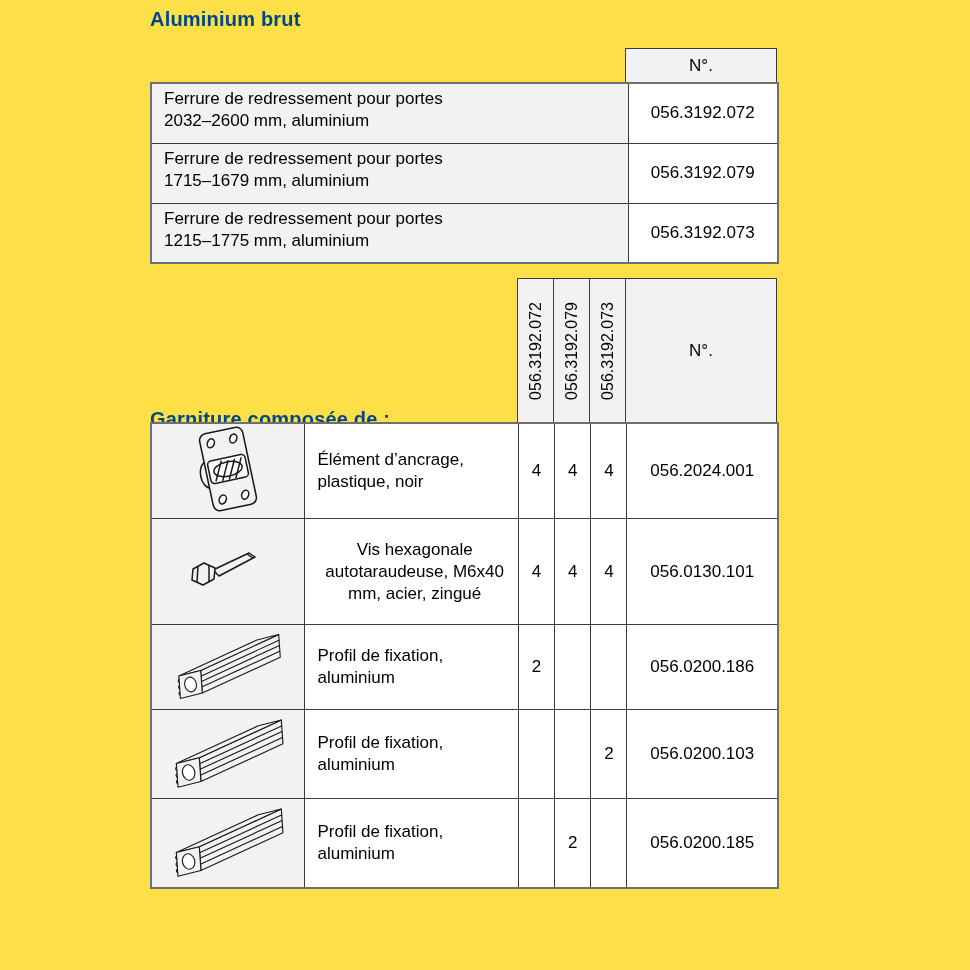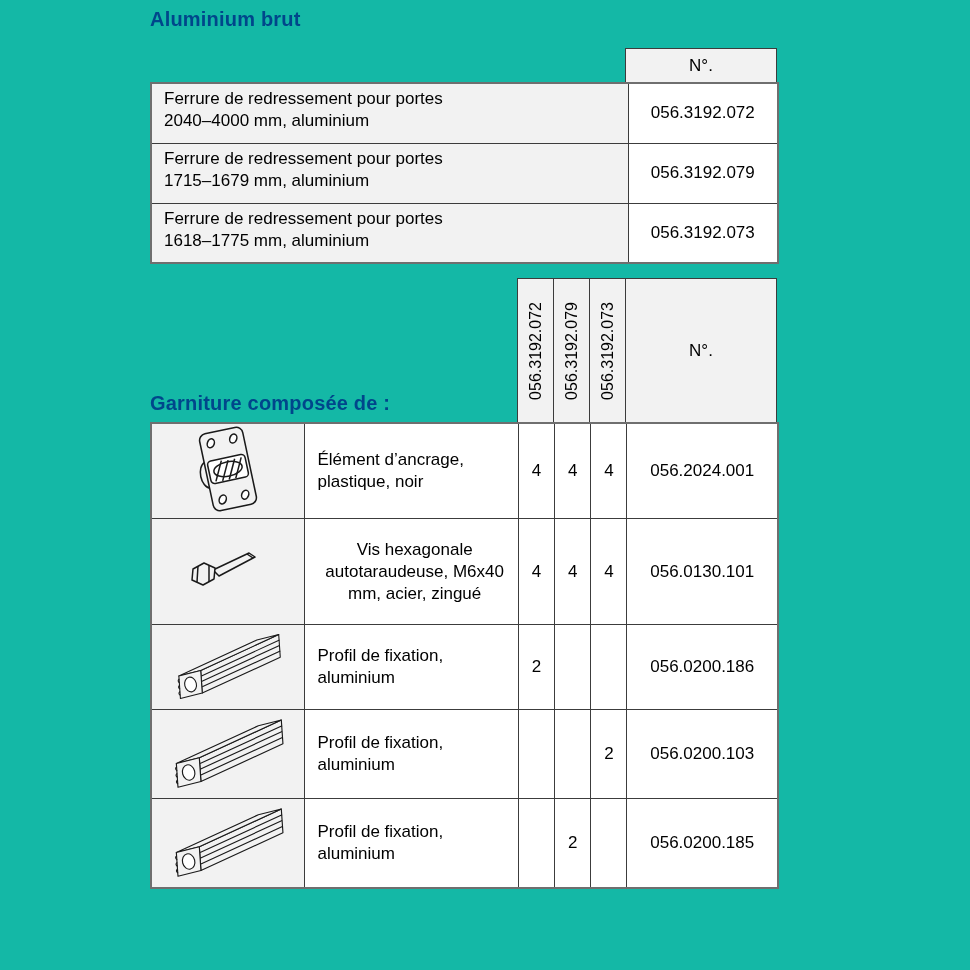--- a/index.html
+++ b/index.html
@@ -1,26 +1,26 @@
 <!DOCTYPE html>
 <html><head>
 <meta charset="utf-8">
 <style>
   html,body { margin:0; padding:0; background:#ffffff; }
   .page {
-    position:relative; width:970px; height:970px; background:#14b8a6;
+    position:relative; width:970px; height:970px; background:#fde047;
     font-family:"Liberation Sans", sans-serif; color:#000;
     overflow:hidden;
   }
   h2.sec {
     position:absolute; margin:0; font-size:20px; font-weight:bold;
     color:#00468b; letter-spacing:0.2px; white-space:nowrap;
   }
   #sec1 { left:150px; top:8px; }
-  #sec2 { left:150px; top:392px; }
+  #sec2 { left:150px; top:408px; }
 
   
   .hdrcell {
     position:absolute; background:#f2f2f2; box-sizing:border-box;
     border:1px solid #3c3c3c; border-bottom:none;
     display:flex; align-items:center; justify-content:center;
     font-size:17px;
   }
   #t1no { left:625px; top:48px;  width:152px; height:34px; }
   #t2no { left:625px; top:278px; width:152px; height:144px; }
@@ -73,35 +73,35 @@
 
   <table class="body" id="t1">
     <colgroup>
         <col style="width:477px">
         <col style="width:150px">
       </colgroup>
     <tbody>
         <tr>
       <td class="desc1">
         <span>Ferrure de redressement pour portes</span><br>
-        <span>2040–4000 mm, aluminium</span>
+        <span>2032–2600 mm, aluminium</span>
       </td>
       <td class="num">056.3192.072</td>
     </tr>
     <tr>
       <td class="desc1">
         <span>Ferrure de redressement pour portes</span><br>
         <span>1715–1679 mm, aluminium</span>
       </td>
       <td class="num">056.3192.079</td>
     </tr>
     <tr>
       <td class="desc1">
         <span>Ferrure de redressement pour portes</span><br>
-        <span>1618–1775 mm, aluminium</span>
+        <span>1215–1775 mm, aluminium</span>
       </td>
       <td class="num">056.3192.073</td>
     </tr>
   </tbody>
     </table>
 
   <h2 class="sec" id="sec2">Garniture composée de :</h2>
 
   <div class="hdrcell rothdr" id="rh0">
     <span>056.3192.072</span>

